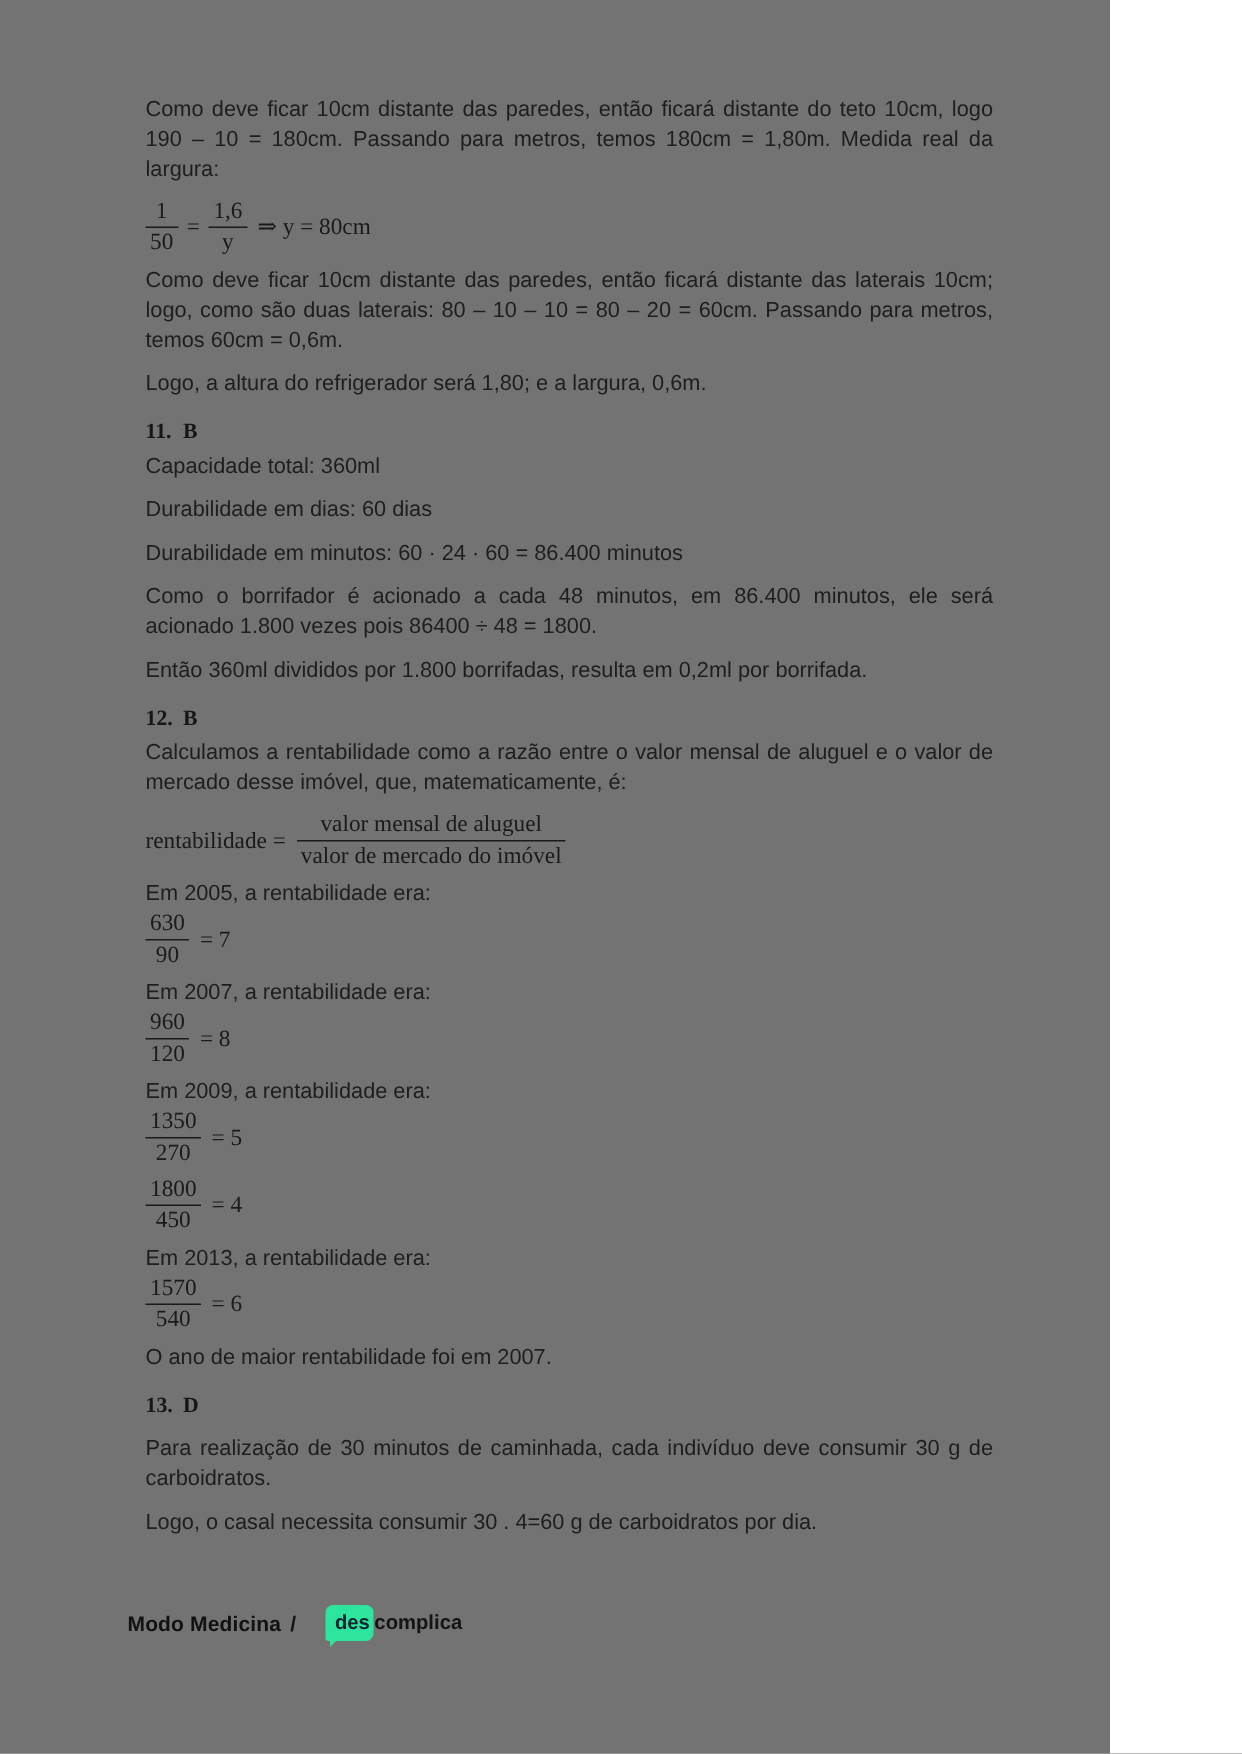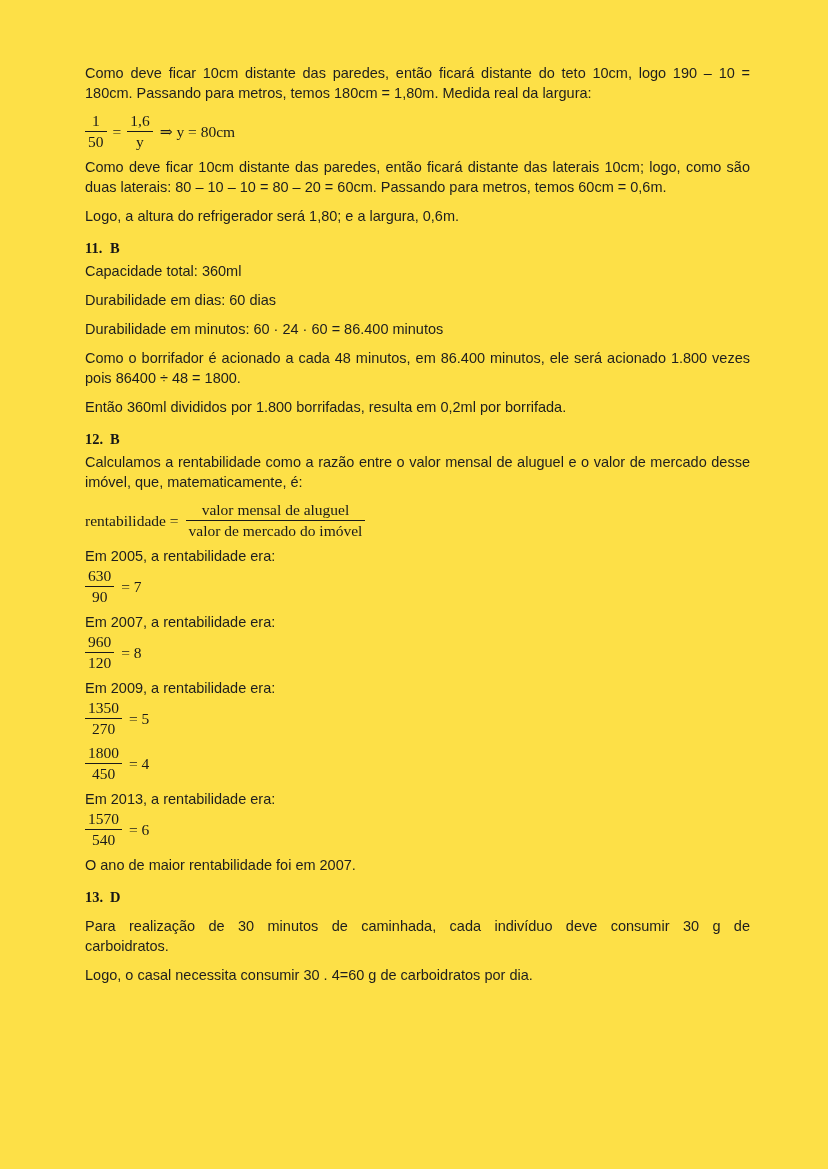--- a/index.html
+++ b/index.html
@@ -6,23 +6,24 @@
   html, body { width: 828px; height: 1169px; }
   body {
     background: #ffffff;
     font-family: "Liberation Sans", "DejaVu Sans", sans-serif;
     color: #1e1e1e;
     position: relative;
     overflow: hidden;
   }
   .page {
     position: relative;
-    width: 828px;
+    width: 740px;
     height: 1169px;
-    background: #fde047;
+    background: #737373;
+    padding-left: 12px;
   }
   .content {
     padding: 63px 78px 0 85px;
     font-size: 14.5px;
     line-height: 20px;
   }
   .indent { margin-left: 25px; }
   .para { margin: 0 0 9px; }
   .just { text-align: justify; }
   .force-just { text-align: justify; text-align-last: justify; }
@@ -196,13 +197,21 @@
       <span class="qnum">13.</span><span>D</span>
     </div>
     <div class="para indent">
       <div class="force-just">Para realização de 30 minutos de caminhada, cada indivíduo deve consumir 30 g de</div>
       <div>carboidratos.</div>
     </div>
     <p class="para indent">Logo, o casal necessita consumir 30 . 4=60 g de carboidratos por dia.</p>
 
   </div>
 
+  <div class="footer">
+    <span class="brand">Modo Medicina</span>
+    <span class="brand-sep">/</span>
+    <span class="dlogo">
+      <span class="dlogo-des">des</span>
+        <span class="dlogo-complica">complica</span>
+    </span>
+  </div>
 </div>
 
 </body></html>

